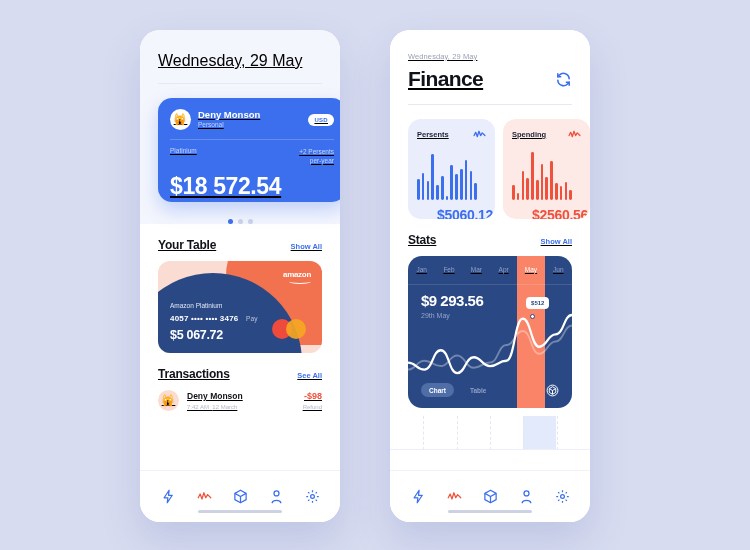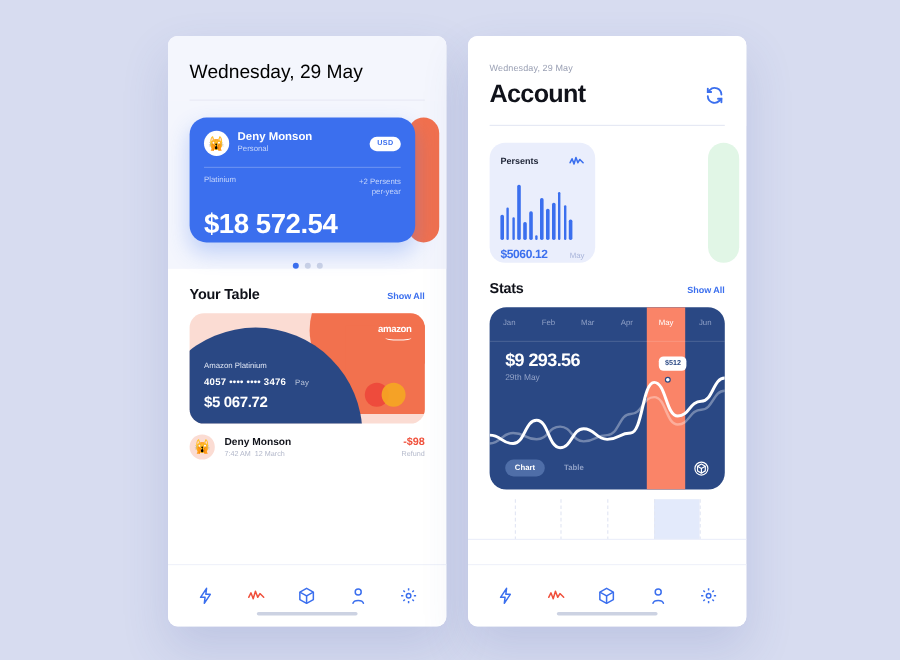--- a/index.html
+++ b/index.html
@@ -6,23 +6,24 @@
   html, body {
     width: 750px; height: 550px;
     background: #d7dcf0;
     font-family: "Liberation Sans", sans-serif;
     overflow: hidden;
   }
   .stage { position: relative; width: 750px; height: 550px; }
 
   
   .phone {
-    position: absolute; top: 30px; width: 232px; height: 492px;
-    background: #ffffff; border-radius: 8px; overflow: hidden;
+    position: absolute; top: 30px; width: 200px; height: 492px;
+    background: #ffffff; border-radius: 20px; overflow: hidden;
     box-shadow: 0 18px 40px rgba(60,80,160,.16);
+    text-decoration: underline;
   }
   .phone.left  { left: 140px; }
   .phone.right { left: 390px; }
 
   .screen { position: relative; width: 100%; height: 100%; }
 
   
   .header { padding: 22px 18px 0 18px; background: #f4f6fd; }
   .phone.right .header { background: #ffffff; }
   .date { font-size: 7.5px; color: #9aa0b4; letter-spacing: .1px; }
@@ -130,21 +131,21 @@
     position: absolute; left: 200px; top: 14px; width: 26px; height: 100px;
     background: #e1f6e6; border-radius: 13px;
   }
   .stat-head { display: flex; align-items: center; justify-content: space-between; }
   .stat-label { font-size: 7.5px; font-weight: bold; color: #1b2133; }
   .bars { display: flex; align-items: flex-end; gap: 2.2px; height: 50px; margin-top: 9px; }
   .bars i { display: block; width: 2.6px; border-radius: 1.4px; }
   .inc .bars i { background: #3b6fee; }
   .spd .bars i { background: #f0513c; }
   .stat-foot { display: flex; align-items: baseline; justify-content: space-between; margin-top: 7px; }
-  .stat-amt { font-size: 10px; font-weight: bold; letter-spacing: -.3px; }
+  .stat-amt { font-size: 14px; font-weight: bold; letter-spacing: -.3px; margin-left: 20px; }
   .inc .stat-amt { color: #3b6fee; }
   .spd .stat-amt { color: #f0513c; }
   .stat-month { font-size: 6.5px; }
   .inc .stat-month { color: #a8b4da; }
   .spd .stat-month { color: #e8a79d; }
 
   
   .chart-wrap { padding: 9px 18px 0 18px; }
   .chart {
     position: relative; width: 100%; height: 152px; border-radius: 14px;
@@ -264,20 +265,24 @@
           </div>
           <div class="amz-amt">$5 067.72</div>
         </div>
         <div class="mc">
           <span class="red"></span>
               <span class="yel"></span>
         </div>
       </div>
     </div>
 
+    <div class="section-head">
+      <div class="section-title">Transactions</div>
+      <div class="section-link">See All</div>
+    </div>
 
     <div class="tx">
       <div class="tx-av">🙀</div>
       <div class="tx-mid">
         <div class="tx-name">Deny Monson</div>
         <div class="tx-time">
           <span>7:42 AM</span>&nbsp;&nbsp;<span>12 March</span>
         </div>
       </div>
       <div class="tx-right">
@@ -311,21 +316,21 @@
 
    </div>
   </div>
 
   <div class="phone right">
    <div class="screen">
 
     <div class="header">
       <div class="date">Wednesday, 29 May</div>
       <div class="titlerow">
-        <div class="page-title">Account</div>
+        <div class="page-title">Finance</div>
         <svg class="sync" viewBox="0 0 24 24" fill="none" stroke="#3b6fee" stroke-width="2.2" stroke-linecap="round">
           <path d="M20 11a8 8 0 0 0-13.7-5.3L4 8"></path>
               <path d="M4 13a8 8 0 0 0 13.7 5.3L20 16"></path>
           <path d="M4 4v4h4"></path>
               <path d="M20 20v-4h-4"></path>
         </svg>
       </div>
       <div class="hr"></div>
     </div>
 
@@ -353,20 +358,47 @@
               <i style="height: 40px;"></i>
               <i style="height: 29px;"></i>
               <i style="height: 17px;"></i>
             </div>
         <div class="stat-foot">
           <span class="stat-amt">$5060.12</span>
           <span class="stat-month">May</span>
         </div>
       </div>
 
+      <div class="stat-card spd">
+        <div class="stat-head">
+          <span class="stat-label">Spending</span>
+          <svg width="13" height="13" viewBox="0 0 24 24" fill="none" stroke="#f0513c" stroke-width="2.4" stroke-linecap="round" stroke-linejoin="round">
+                <path d="M2 14l3-6 3 8 3-10 3 8 3-5 5 5"></path>
+              </svg>
+        </div>
+        <div class="bars">
+              <i style="height: 15px;"></i>
+              <i style="height: 7px;"></i>
+              <i style="height: 29px;"></i>
+              <i style="height: 22px;"></i>
+              <i style="height: 48px;"></i>
+              <i style="height: 20px;"></i>
+              <i style="height: 36px;"></i>
+              <i style="height: 23px;"></i>
+              <i style="height: 39px;"></i>
+              <i style="height: 17px;"></i>
+              <i style="height: 14px;"></i>
+              <i style="height: 18px;"></i>
+              <i style="height: 10px;"></i>
+            </div>
+        <div class="stat-foot">
+          <span class="stat-amt">$2560.56</span>
+          <span class="stat-month">May</span>
+        </div>
+      </div>
     </div>
 
     <div class="section-head">
       <div class="section-title">Stats</div>
       <div class="section-link">Show All</div>
     </div>
 
     <div class="chart-wrap">
       <div class="chart">
         <div class="mband"></div>

